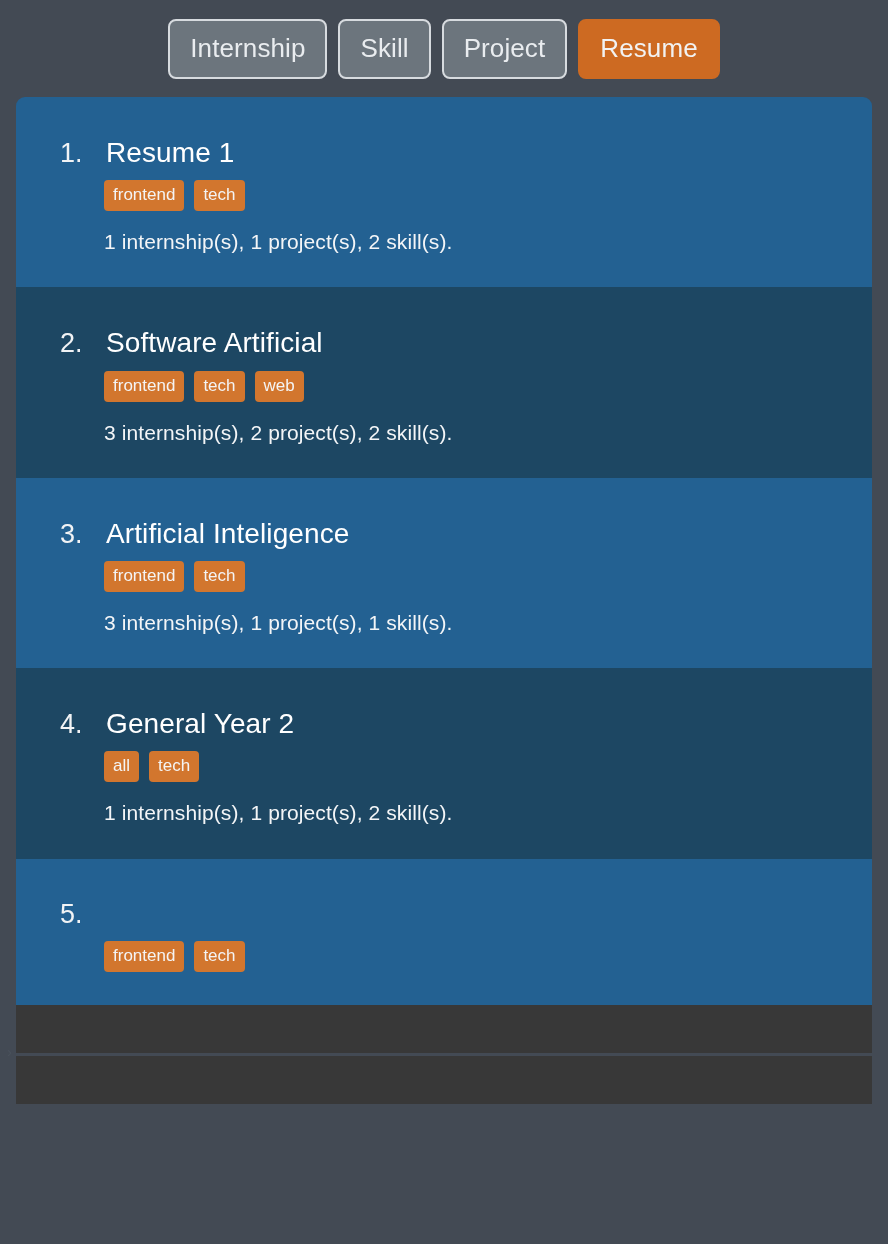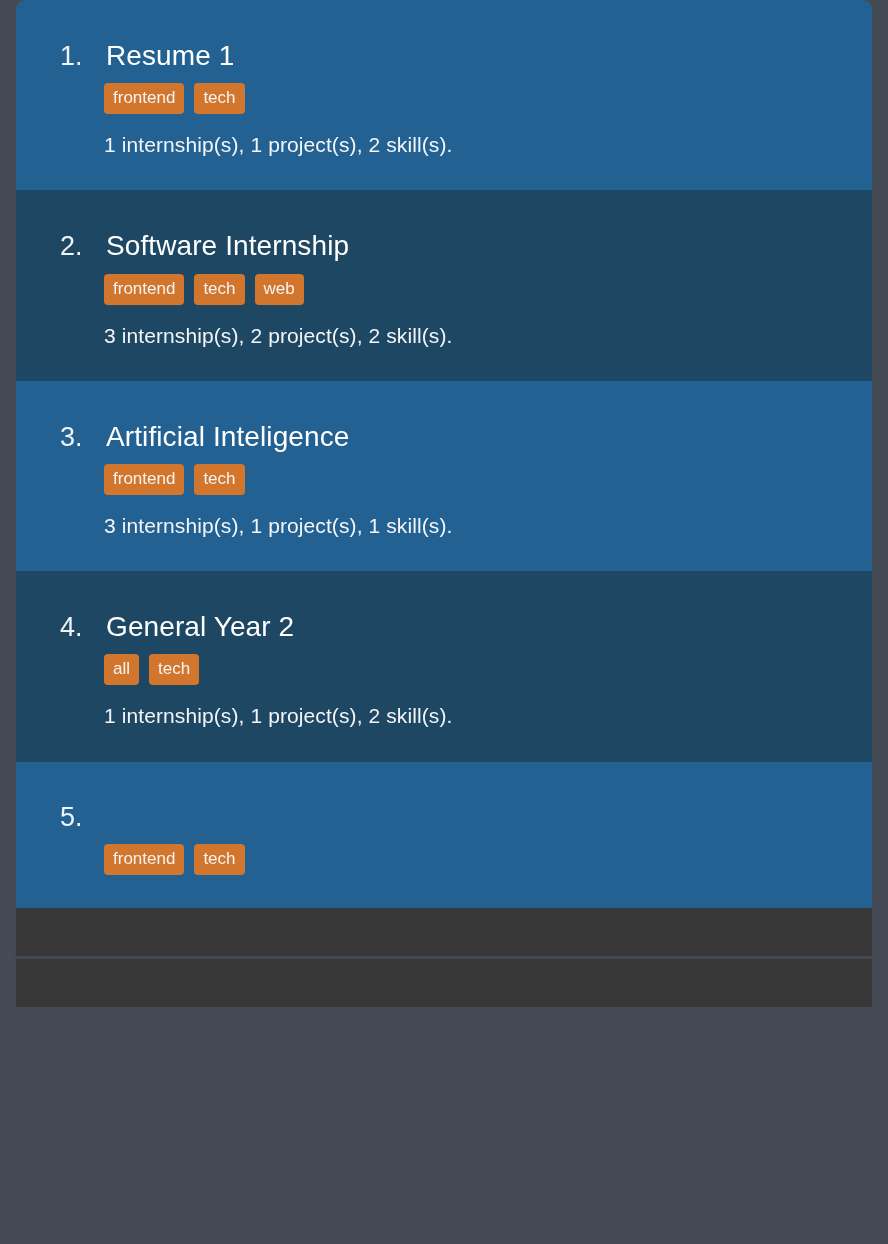--- a/index.html
+++ b/index.html
@@ -154,37 +154,43 @@
     line-height: 18px;
     font-family: "Liberation Sans", "DejaVu Sans", sans-serif;
     user-select: none;
   }
 </style>
 </head>
 <body>
 
 <div class="app">
 
+  <nav class="navbar">
+      <button class="nav-btn">Internship</button>
+      <button class="nav-btn">Skill</button>
+      <button class="nav-btn">Project</button>
+      <button class="nav-btn active">Resume</button>
+    </nav>
 
   <div class="card">
       <div class="list-item odd">
         <div class="item-head">
           <span class="item-index">1.</span>
           <span class="item-title">Resume 1</span>
         </div>
         <div class="badges">
           <span class="badge">frontend</span>
           <span class="badge">tech</span>
         </div>
         <div class="item-meta">1 internship(s), 1 project(s), 2 skill(s).</div>
       </div>
       <div class="list-item even">
         <div class="item-head">
           <span class="item-index">2.</span>
-          <span class="item-title">Software Internship</span>
+          <span class="item-title">Software Artificial</span>
         </div>
         <div class="badges">
           <span class="badge">frontend</span>
           <span class="badge">tech</span>
           <span class="badge">web</span>
         </div>
         <div class="item-meta">3 internship(s), 2 project(s), 2 skill(s).</div>
       </div>
       <div class="list-item odd">
         <div class="item-head">

